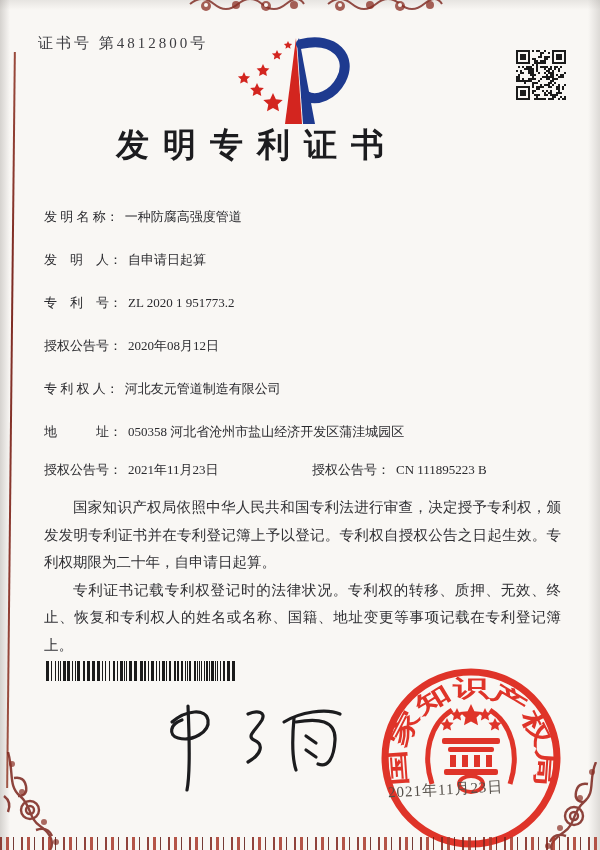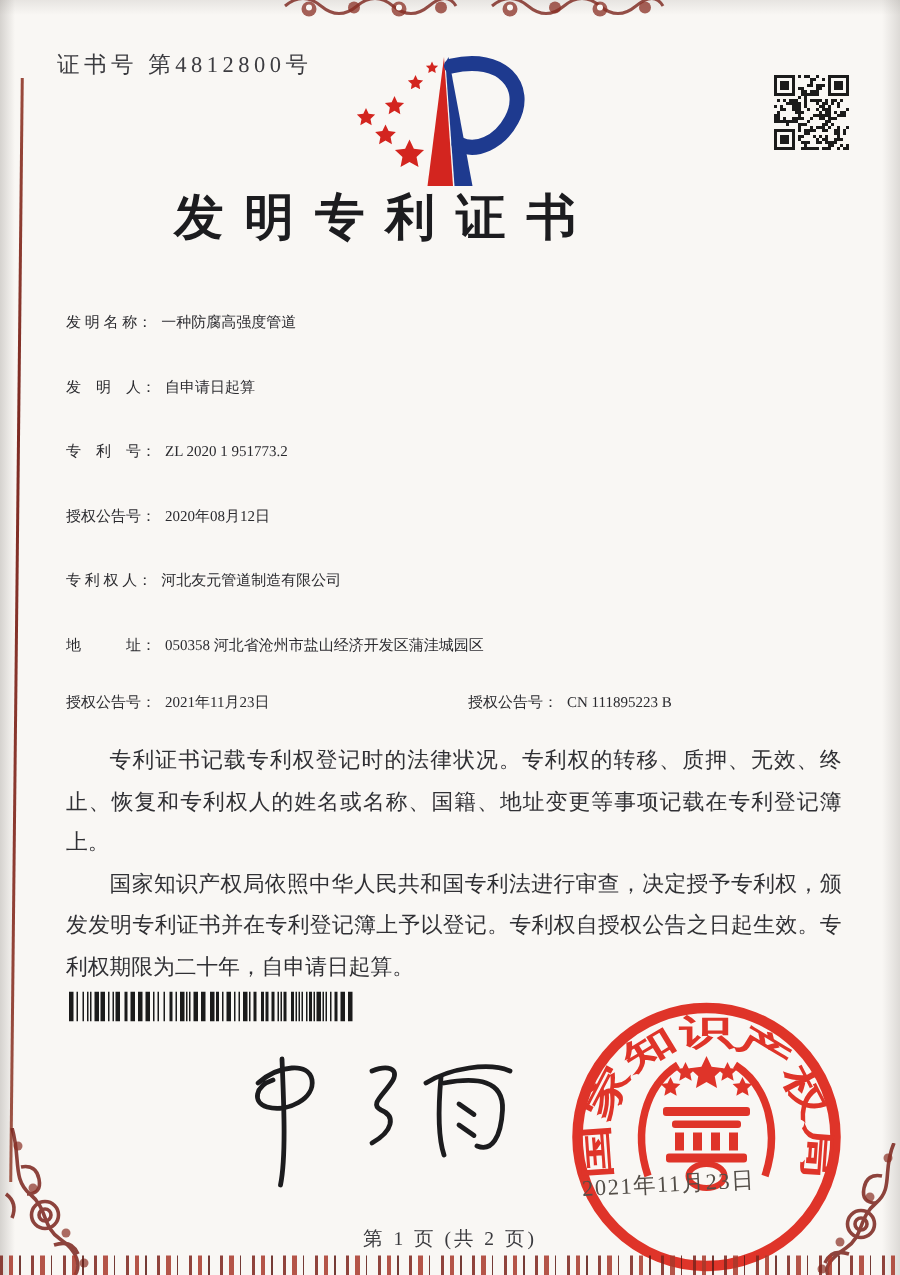--- a/index.html
+++ b/index.html
@@ -26,21 +26,21 @@
   }
   .cert-no{
     left:38px;top:34px;font-size:15px;letter-spacing:3px;color:#3c3c40;
   }
   .title{
     left:2px;top:123px;width:496px;text-align:center;
     font-size:33px;font-weight:bold;letter-spacing:14px;padding-left:14px;
     box-sizing:border-box;color:#1c1c1f;
   }
   .rows{left:0;top:0;width:600px;height:0;}
-  .row{position:absolute;left:44px;width:520px;font-size:10px;white-space:nowrap;}
+  .row{position:absolute;left:44px;width:520px;font-size:13px;white-space:nowrap;}
   .row .lbl{color:#2b2b2f;}
   .row .val{color:#2b2b2f;margin-left:6px;}
   .cell2{position:absolute;left:268px;top:0;}
   .notice{
     left:44px;top:494px;width:517px;font-size:14.5px;line-height:27.5px;
     color:#30303:4;color:#303034;text-align:justify;
   }
   .notice p{margin:0;text-indent:2em;}
   .director{left:56px;top:722px;font-size:16px;letter-spacing:3px;color:#2b2b2f;}
   .director div{line-height:33px;}
@@ -335,22 +335,22 @@
     </div>
     <div class="row" style="top:461px">
       <span class="lbl">授权公告号：</span><span class="val">2021年11月23日</span>
       <span class="cell2">
         <span class="lbl">授权公告号：</span><span class="val">CN 111895223 B</span>
       </span>
     </div>
   </div>
 
   <div class="abs notice">
+    <p>国家知识产权局依照中华人民共和国专利法进行审查，决定授予专利权，颁发发明专利证书并在专利登记簿上予以登记。专利权自授权公告之日起生效。专利权期限为二十年，自申请日起算。</p>
     <p>专利证书记载专利权登记时的法律状况。专利权的转移、质押、无效、终止、恢复和专利权人的姓名或名称、国籍、地址变更等事项记载在专利登记簿上。</p>
-    <p>国家知识产权局依照中华人民共和国专利法进行审查，决定授予专利权，颁发发明专利证书并在专利登记簿上予以登记。专利权自授权公告之日起生效。专利权期限为二十年，自申请日起算。</p>
   </div>
 
   <svg id="barcode" class="abs" style="left:46px;top:661px;" width="194" height="20" viewBox="0 0 194 20">
       <rect x="0" y="0" width="3" height="20" fill="#1b1b1b"></rect>
       <rect x="5" y="0" width="1" height="20" fill="#1b1b1b"></rect>
       <rect x="9" y="0" width="1" height="20" fill="#1b1b1b"></rect>
       <rect x="12" y="0" width="1" height="20" fill="#1b1b1b"></rect>
       <rect x="14" y="0" width="1" height="20" fill="#1b1b1b"></rect>
       <rect x="17" y="0" width="3" height="20" fill="#1b1b1b"></rect>
       <rect x="21" y="0" width="3" height="20" fill="#1b1b1b"></rect>
@@ -439,21 +439,20 @@
         <rect x="72" y="103" width="54" height="6" rx="2"></rect>
         <path d="M60,118 C50,88 58,58 80,44" fill="none" stroke="#dd2418" stroke-width="5"></path>
         <path d="M138,118 C148,88 140,58 118,44" fill="none" stroke="#dd2418" stroke-width="5"></path>
         <ellipse cx="99" cy="118" rx="12" ry="8" fill="none" stroke="#dd2418" stroke-width="4"></ellipse>
       </g>
 
       <text x="16" y="128" font-size="15" fill="#46403a" letter-spacing="1" transform="rotate(-3 80 124)" font-family="Liberation Serif, DejaVu Serif, serif">2021年11月23日</text>
     </g>
   </svg>
 
-  <div class="abs footer">第 1 页 (共 2 页)</div>
 
   <svg class="abs" style="left:0;top:752px;" width="78" height="98" viewBox="0 0 78 98">
     <g fill="none" stroke="#7b241c" stroke-width="2.4" opacity=".85">
       <path d="M8,0 C14,20 8,34 20,44 C32,54 28,66 40,74 C52,82 54,92 50,98"></path>
       <circle cx="30" cy="58" r="9"></circle>
       <circle cx="30" cy="58" r="4"></circle>
       <path d="M14,26 q10,-2 12,8 q2,10 -8,10"></path>
       <path d="M36,78 q12,-4 16,6"></path>
       <path d="M4,44 q8,6 4,16"></path>
     </g>

